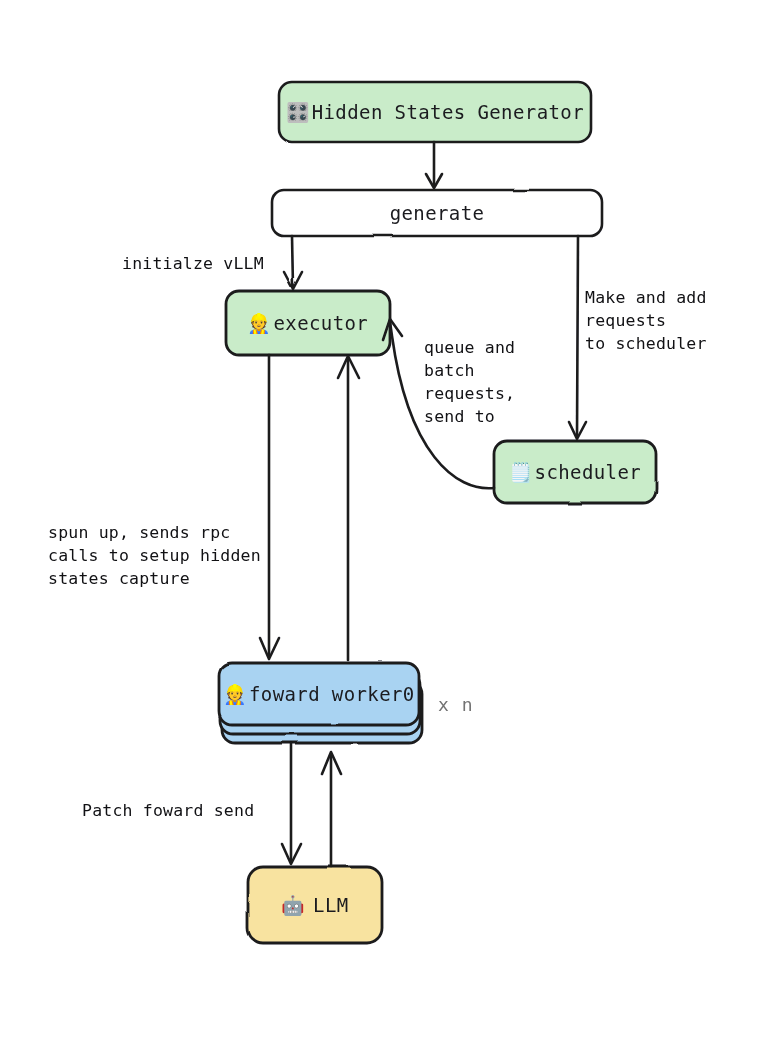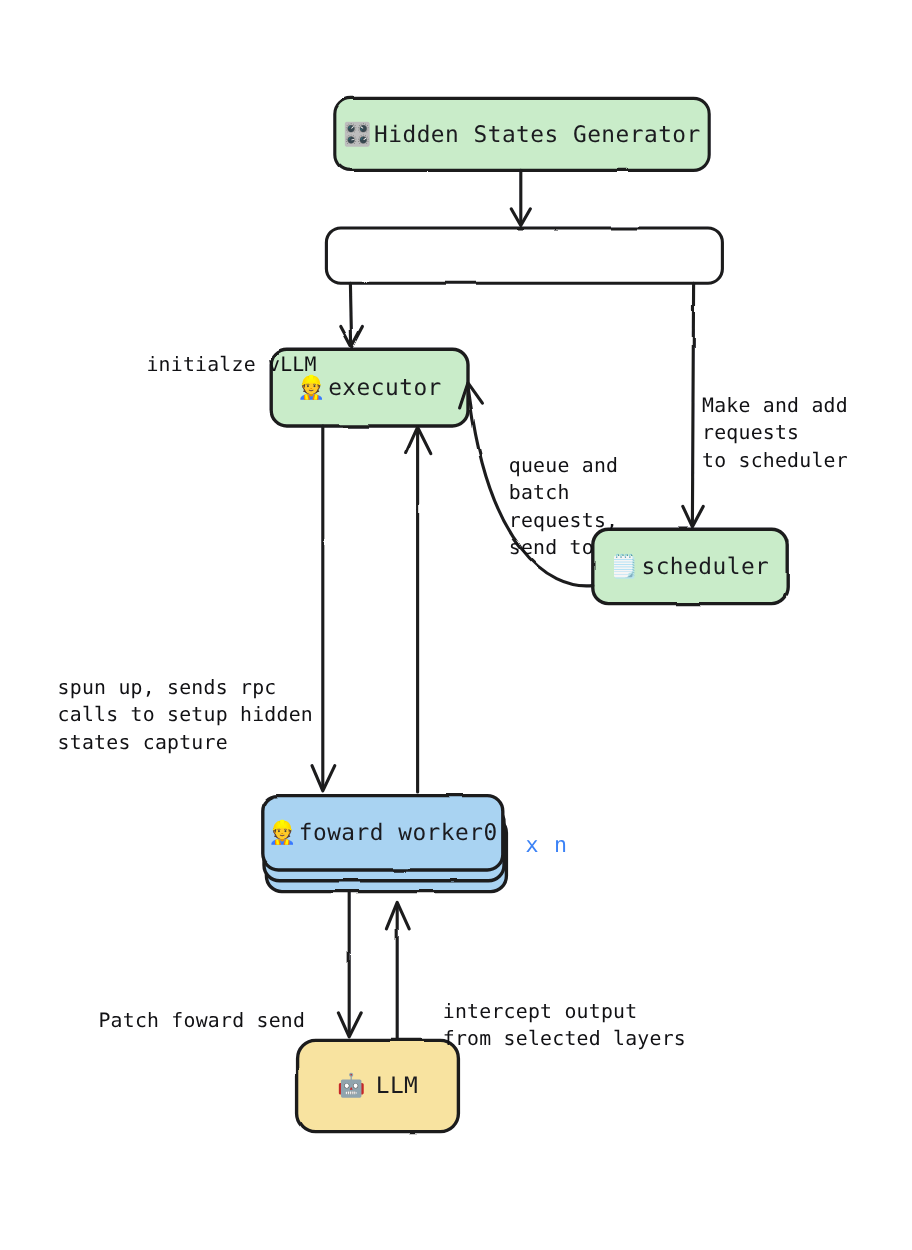--- a/index.html
+++ b/index.html
@@ -49,27 +49,26 @@
     letter-spacing: 0.4px;
   }
   .edge-label {
     position: absolute;
     font-family: "DejaVu Sans Mono", "Liberation Mono", monospace;
     font-size: 16.5px;
     line-height: 23px;
     color: #111114;
     white-space: pre;
     letter-spacing: 0.2px;
-    margin-top: 40px;
   }
   .multiplier-label {
     position: absolute;
     font-family: "DejaVu Sans Mono", "Liberation Mono", monospace;
     font-size: 18px;
-    color: #3b82f6;
+    color: #737373;
     letter-spacing: 1px;
   }
 </style>
 </head>
 <body>
 
 <div id="diagram-root">
 
   <svg id="canvas" viewBox="0 0 760 1042">
     <defs>
@@ -154,20 +153,23 @@
         <path d="M 322 774 L 331 752 L 341 774"></path>
       </g>
     </g>
   </svg>
 
   <div class="node-label" style="left:279px; top:82px; width:312px; height:60px;">
     <span class="node-emoji">🎛️</span>
     <span class="node-text">Hidden States Generator</span>
   </div>
 
+  <div class="node-label" style="left:272px; top:190px; width:330px; height:46px;">
+    <span class="node-text">generate</span>
+  </div>
 
   <div class="node-label" style="left:226px; top:291px; width:164px; height:64px;">
     <span class="node-emoji">👷</span>
     <span class="node-text">executor</span>
   </div>
 
   <div class="node-label" style="left:494px; top:441px; width:162px; height:62px;">
     <span class="node-emoji">🗒️</span>
     <span class="node-text">scheduler</span>
   </div>
@@ -193,18 +195,16 @@
 requests,
 send to</div>
 
   <div class="edge-label" style="left:48px; top:521px;">spun up, sends rpc
 calls to setup hidden
 states capture</div>
 
 
   <div class="edge-label" style="left:82px; top:799px;">Patch foward send</div>
 
-  <div class="edge-label" style="left:369px; top:791px;">intercept output
-from selected layers</div>
 
   <div class="multiplier-label" style="left:438px; top:694px;">x n</div>
 
 </div>
 
 </body></html>

